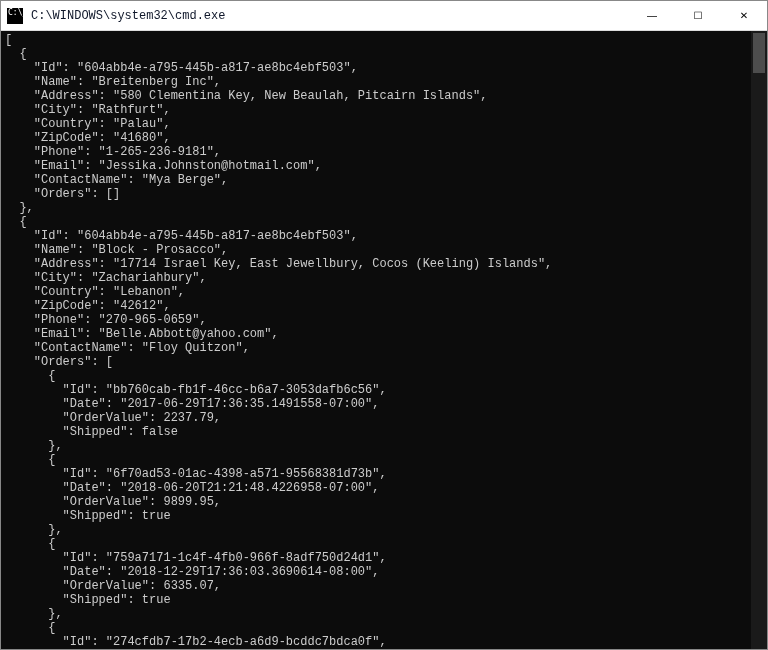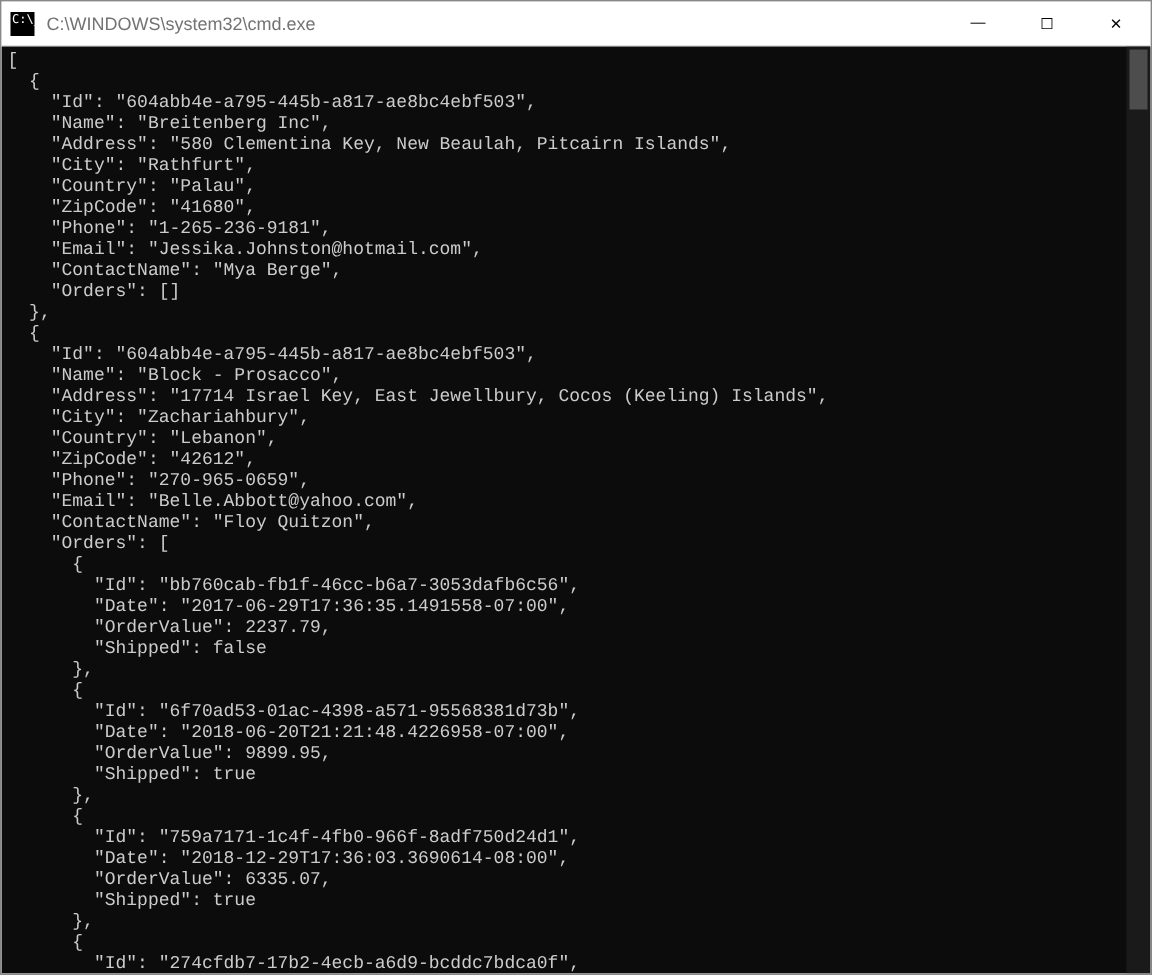--- a/index.html
+++ b/index.html
@@ -34,23 +34,24 @@
       color: #fff;
       font-family: Consolas, monospace;
       font-size: 8px;
       position: absolute;
       top: 1px;
       left: 1px;
       line-height: 7px;
     }
     .titlebar-title {
       font-size: 12px;
-      color: #737373;
+      color: #0f172a;
       flex: 1;
       padding-left: 2px;
+      font-family: Liberation Mono, monospace;
     }
     .titlebar-controls {
       display: flex;
       height: 100%;
     }
     .titlebar-btn {
       width: 46px;
       height: 100%;
       display: flex;
       align-items: center;

